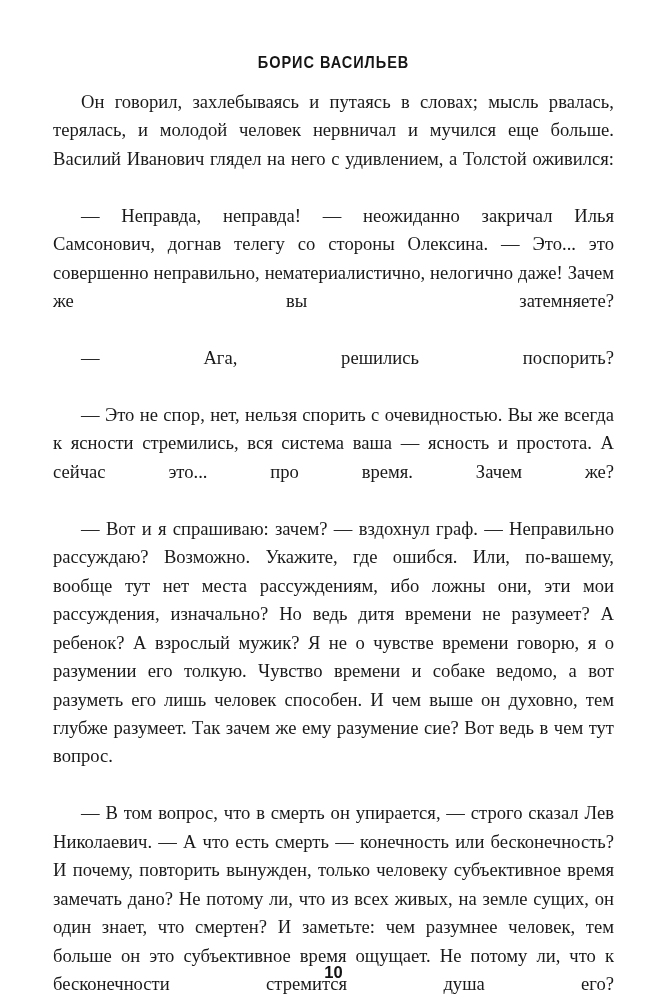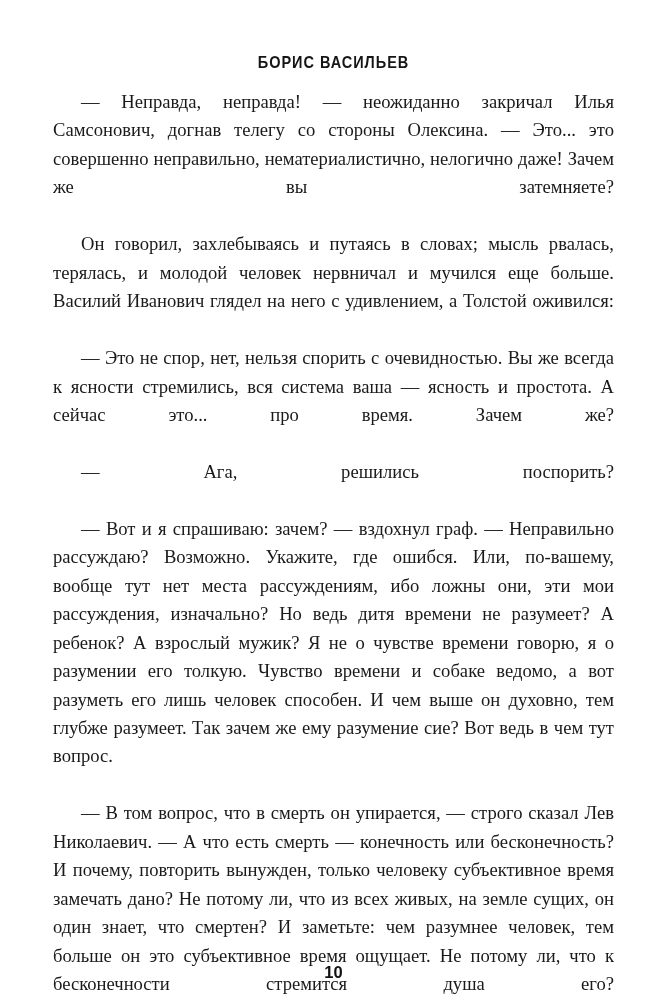--- a/index.html
+++ b/index.html
@@ -82,24 +82,24 @@
   }
 </style>
 </head>
 <body>
 
 <div class="page">
 
   <div class="running-head">БОРИС ВАСИЛЬЕВ</div>
 
   <div class="text-column">
+    <p>Он говорил, захлебываясь и путаясь в словах; мысль рвалась, терялась, и молодой человек нервничал и мучился еще больше. Василий Иванович глядел на него с удивлением, а Толстой оживился:</p>
     <p>— Неправда, неправда! — неожиданно закричал Илья Самсонович, догнав телегу со стороны Олексина. — Это... это совершенно неправильно, нематериалистично, нелогично даже! Зачем же вы затемняете?</p>
-    <p>Он говорил, захлебываясь и путаясь в словах; мысль рвалась, терялась, и молодой человек нервничал и мучился еще больше. Василий Иванович глядел на него с удивлением, а Толстой оживился:</p>
+    <p>— Ага, решились поспорить?</p>
     <p>— Это не спор, нет, нельзя спорить с очевидностью. Вы же всегда к ясности стремились, вся система ваша — ясность и простота. А сейчас это... про время. Зачем же?</p>
-    <p>— Ага, решились поспорить?</p>
     <p>— Вот и я спрашиваю: зачем? — вздохнул граф. — Неправильно рассуждаю? Возможно. Укажите, где ошибся. Или, по-вашему, вообще тут нет места рассуждениям, ибо ложны они, эти мои рассуждения, изначально? Но ведь дитя времени не разумеет? А ребенок? А взрослый мужик? Я не о чувстве времени говорю, я о разумении его толкую. Чувство времени и собаке ведомо, а вот разуметь его лишь человек способен. И чем выше он духовно, тем глубже разумеет. Так зачем же ему разумение сие? Вот ведь в чем тут вопрос.</p>
     <p>— В том вопрос, что в смерть он упирается, — строго сказал Лев Николаевич. — А что есть смерть — конечность или бесконечность? И почему, повторить вынужден, только человеку субъективное время замечать дано? Не потому ли, что из всех живых, на земле сущих, он один знает, что смертен? И заметьте: чем разумнее человек, тем больше он это субъективное время ощущает. Не потому ли, что к бесконечности стремится душа его?</p>
 
   </div>
 
   <div class="folio">10</div>
 
 </div>
 
 </body></html>

